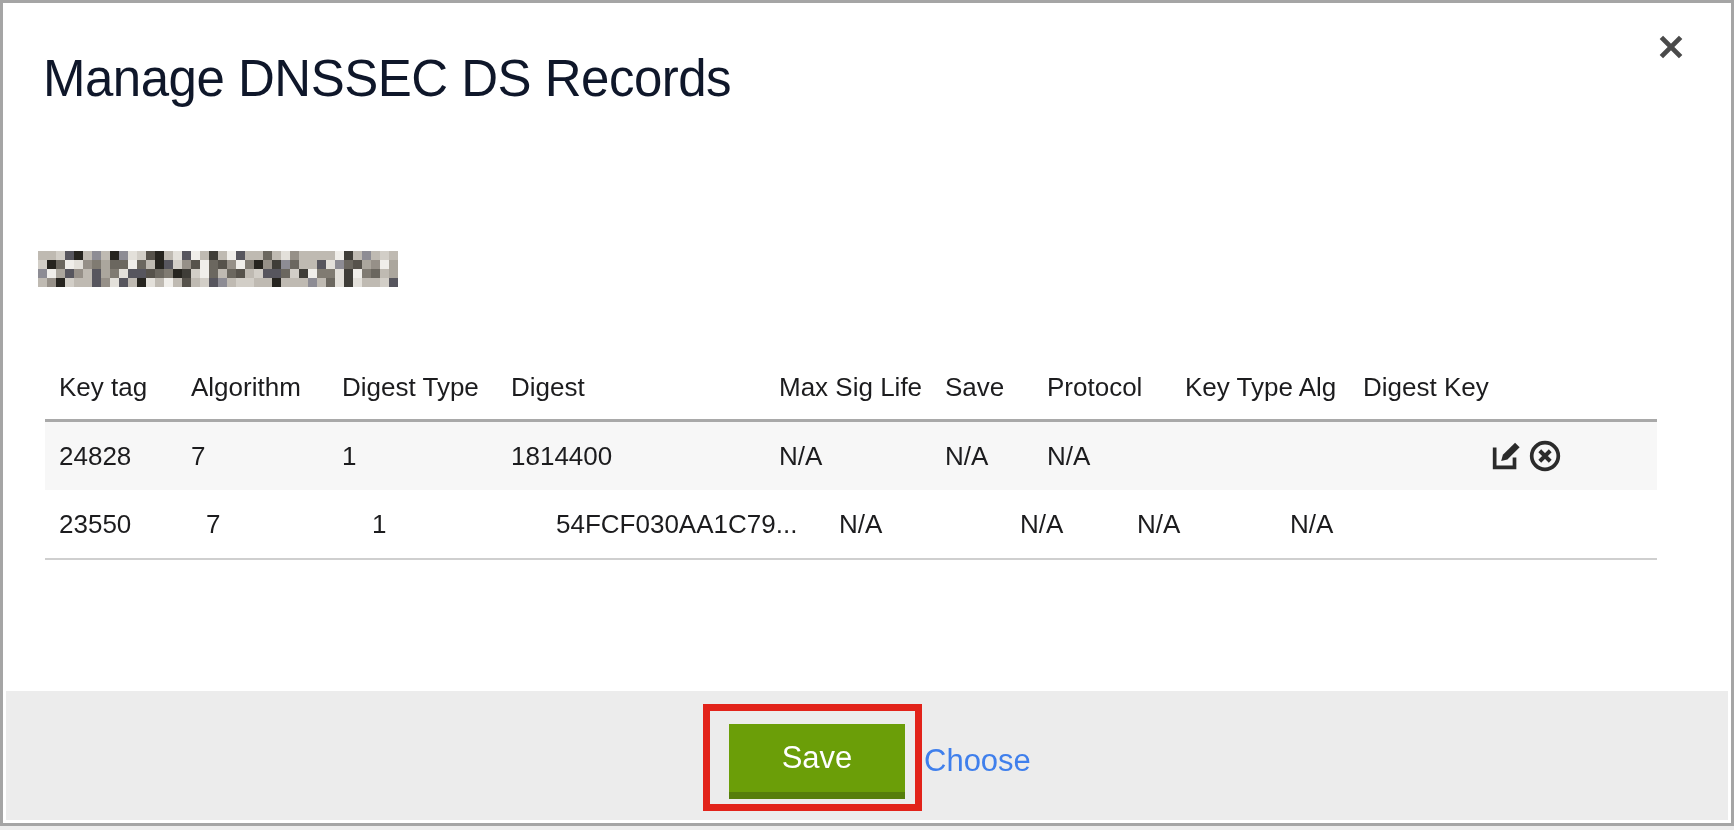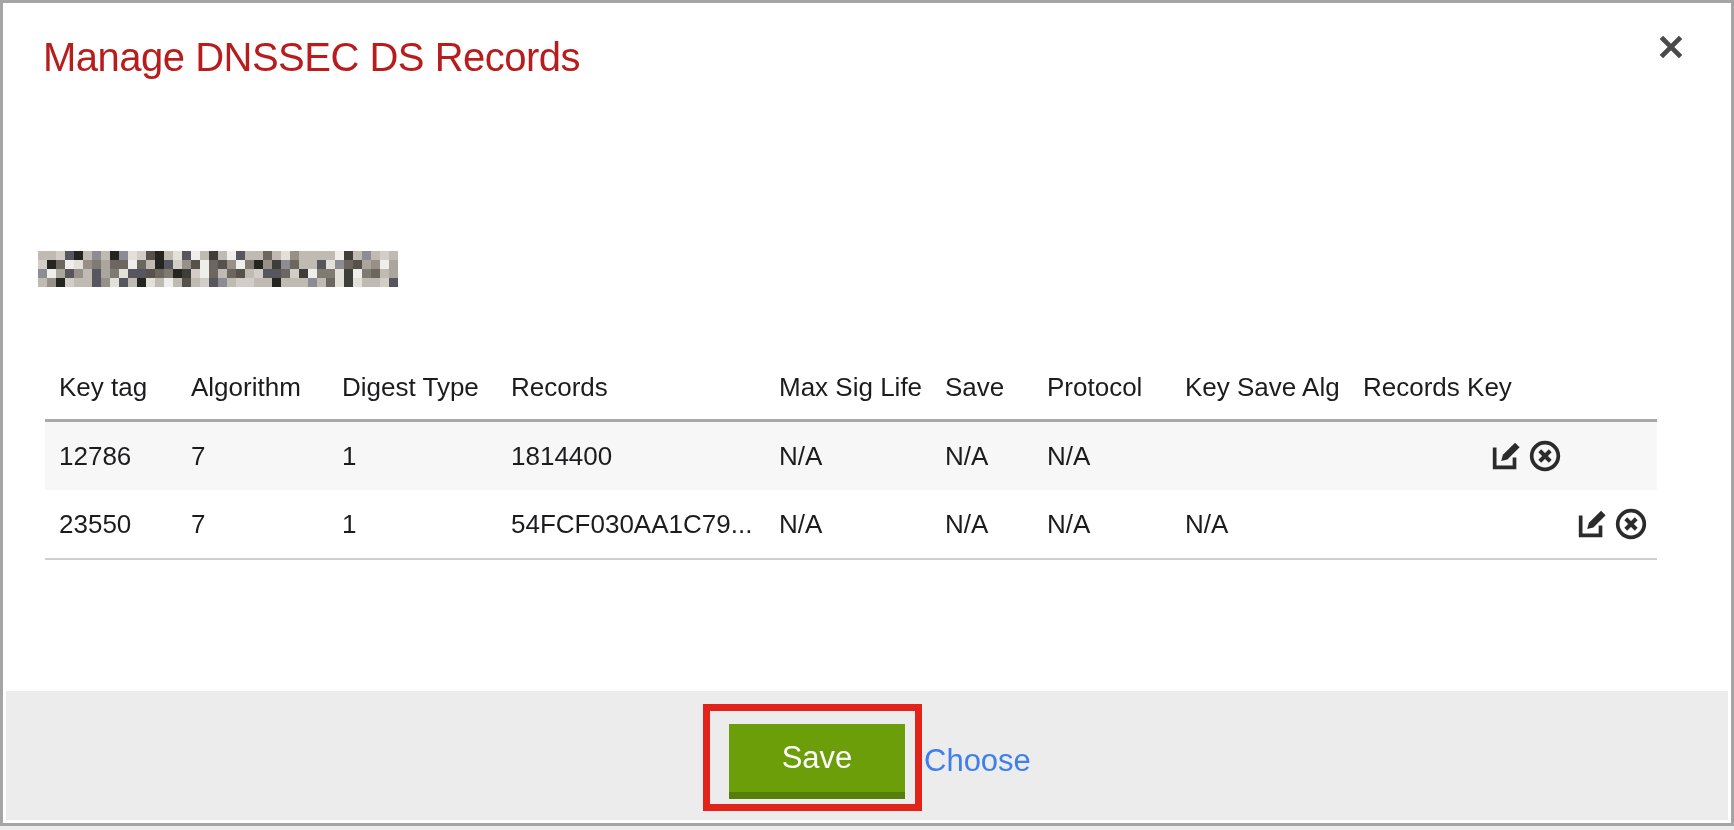--- a/index.html
+++ b/index.html
@@ -1,33 +1,33 @@
 <!DOCTYPE html>
 <html><head>
 <meta charset="utf-8">
 <style>
   html,body{margin:0;padding:0;background:#ededed;font-family:"Liberation Sans",sans-serif;}
   .stage{position:relative;width:1734px;height:830px;overflow:hidden;background:#ededed;}
   .modal{position:absolute;left:0;top:0;width:1734px;height:826px;background:#fff;
          border:3px solid #a5a5a5;box-sizing:border-box;}
-  .title{position:absolute;left:40px;top:32px;font-size:40px;color:#b91c1c;letter-spacing:-0.5px;}
+  .title{position:absolute;left:40px;top:46px;font-size:51px;color:#0f172a;letter-spacing:-0.5px;}
   .close-btn{position:absolute;left:1644px;top:20px;width:48px;height:48px;display:flex;
              align-items:center;justify-content:center;cursor:pointer;background:none;border:none;padding:0;}
   .domain-redacted{position:absolute;left:35px;top:248px;width:360px;height:36px;
                    line-height:0;font-size:0;filter:blur(0.4px);}
   .domain-redacted i{display:inline-block;width:9px;height:9px;}
   .intro{position:absolute;left:40px;top:289px;font-size:28px;color:#202124;}
   .ds-table{position:absolute;left:42px;top:352px;width:1612px;font-size:26px;color:#1c1c1e;}
   .t-row{display:grid;grid-template-columns:132px 151px 169px 268px 166px 102px 138px 178px 222px 1fr;
          align-items:center;}
   .t-row > div{padding-left:14px;white-space:nowrap;overflow:hidden;}
   .hdr{height:64px;border-bottom:3px solid #a9a9a9;}
   .body-row{height:68px;}
   .row-0{background:#f7f7f7;}
-  .row-1{border-bottom:2px solid #cfcfcf;}
+  .row-1{border-bottom:2px solid #cfcfcf;gap:15px;}
   .cell-actions{display:flex;justify-content:flex-end;align-items:center;gap:3px;
                 padding-left:0 !important;padding-right:8px;}
   .icon-btn{background:none;border:none;padding:0;margin:0;width:36px;height:36px;cursor:pointer;
             display:flex;align-items:center;justify-content:center;}
   .add-btn{position:absolute;left:42px;top:571px;width:214px;height:53px;background:#fff;
            border:3px solid #5f9b0b;color:#609c10;font-size:27px;box-sizing:border-box;
            display:flex;align-items:center;justify-content:center;cursor:pointer;
            font-family:"Liberation Sans",sans-serif;}
   .footer{position:absolute;left:3px;right:3px;bottom:3px;height:129px;background:#ececec;}
   .red-annotation{position:absolute;left:700px;top:701px;width:219px;height:107px;
@@ -55,31 +55,31 @@
     </button>
 
     <div class="domain-redacted"><i style="background:#bfbab2"></i><i style="background:#bfbab2"></i><i style="background:#d2cec7"></i><i style="background:#57565e"></i><i style="background:#26241f"></i><i style="background:#bfbab2"></i><i style="background:#8d8c94"></i><i style="background:#bfbab2"></i><i style="background:#26241f"></i><i style="background:#8d8c94"></i><i style="background:#e3e0da"></i><i style="background:#d2cec7"></i><i style="background:#56524b"></i><i style="background:#26241f"></i><i style="background:#bfbab2"></i><i style="background:#e3e0da"></i><i style="background:#57565e"></i><i style="background:#f0eeea"></i><i style="background:#bfbab2"></i><i style="background:#3f3d38"></i><i style="background:#bfbab2"></i><i style="background:#f0eeea"></i><i style="background:#57565e"></i><i style="background:#bfbab2"></i><i style="background:#bfbab2"></i><i style="background:#6b675f"></i><i style="background:#bfbab2"></i><i style="background:#e3e0da"></i><i style="background:#969088"></i><i style="background:#bfbab2"></i><i style="background:#bfbab2"></i><i style="background:#bfbab2"></i><i style="background:#bfbab2"></i><i style="background:#f0eeea"></i><i style="background:#3f3d38"></i><i style="background:#bfbab2"></i><i style="background:#8d8c94"></i><i style="background:#bfbab2"></i><i style="background:#d2cec7"></i><i style="background:#bfbab2"></i><i style="background:#d2cec7"></i><i style="background:#26241f"></i><i style="background:#6b675f"></i><i style="background:#f0eeea"></i><i style="background:#e3e0da"></i><i style="background:#969088"></i><i style="background:#807b72"></i><i style="background:#aba69d"></i><i style="background:#6b675f"></i><i style="background:#6b675f"></i><i style="background:#f0eeea"></i><i style="background:#6b675f"></i><i style="background:#bfbab2"></i><i style="background:#26241f"></i><i style="background:#57565e"></i><i style="background:#d2cec7"></i><i style="background:#969088"></i><i style="background:#56524b"></i><i style="background:#f0eeea"></i><i style="background:#6b675f"></i><i style="background:#56524b"></i><i style="background:#969088"></i><i style="background:#f0eeea"></i><i style="background:#807b72"></i><i style="background:#26241f"></i><i style="background:#969088"></i><i style="background:#3f3d38"></i><i style="background:#8d8c94"></i><i style="background:#6b675f"></i><i style="background:#bfbab2"></i><i style="background:#bfbab2"></i><i style="background:#57565e"></i><i style="background:#e3e0da"></i><i style="background:#8d8c94"></i><i style="background:#6b675f"></i><i style="background:#56524b"></i><i style="background:#aba69d"></i><i style="background:#969088"></i><i style="background:#f0eeea"></i><i style="background:#aba69d"></i><i style="background:#8d8c94"></i><i style="background:#f0eeea"></i><i style="background:#aba69d"></i><i style="background:#57565e"></i><i style="background:#969088"></i><i style="background:#bfbab2"></i><i style="background:#57565e"></i><i style="background:#aba69d"></i><i style="background:#807b72"></i><i style="background:#e3e0da"></i><i style="background:#57565e"></i><i style="background:#57565e"></i><i style="background:#56524b"></i><i style="background:#6b675f"></i><i style="background:#807b72"></i><i style="background:#26241f"></i><i style="background:#3f3d38"></i><i style="background:#d2cec7"></i><i style="background:#f0eeea"></i><i style="background:#6b675f"></i><i style="background:#bfbab2"></i><i style="background:#6b675f"></i><i style="background:#56524b"></i><i style="background:#bfbab2"></i><i style="background:#d2cec7"></i><i style="background:#57565e"></i><i style="background:#57565e"></i><i style="background:#6b675f"></i><i style="background:#d2cec7"></i><i style="background:#3f3d38"></i><i style="background:#f0eeea"></i><i style="background:#807b72"></i><i style="background:#807b72"></i><i style="background:#e3e0da"></i><i style="background:#3f3d38"></i><i style="background:#f0eeea"></i><i style="background:#807b72"></i><i style="background:#6b675f"></i><i style="background:#bfbab2"></i><i style="background:#aba69d"></i><i style="background:#bfbab2"></i><i style="background:#969088"></i><i style="background:#26241f"></i><i style="background:#d2cec7"></i><i style="background:#bfbab2"></i><i style="background:#bfbab2"></i><i style="background:#57565e"></i><i style="background:#969088"></i><i style="background:#e3e0da"></i><i style="background:#57565e"></i><i style="background:#bfbab2"></i><i style="background:#26241f"></i><i style="background:#e3e0da"></i><i style="background:#bfbab2"></i><i style="background:#f0eeea"></i><i style="background:#bfbab2"></i><i style="background:#56524b"></i><i style="background:#bfbab2"></i><i style="background:#d2cec7"></i><i style="background:#57565e"></i><i style="background:#8d8c94"></i><i style="background:#bfbab2"></i><i style="background:#d2cec7"></i><i style="background:#d2cec7"></i><i style="background:#bfbab2"></i><i style="background:#bfbab2"></i><i style="background:#26241f"></i><i style="background:#bfbab2"></i><i style="background:#bfbab2"></i><i style="background:#bfbab2"></i><i style="background:#8d8c94"></i><i style="background:#bfbab2"></i><i style="background:#6b675f"></i><i style="background:#e3e0da"></i><i style="background:#3f3d38"></i><i style="background:#e3e0da"></i><i style="background:#bfbab2"></i><i style="background:#bfbab2"></i><i style="background:#d2cec7"></i><i style="background:#57565e"></i></div>
 
 
     <div class="ds-table">
       <div class="t-row hdr">
         <div>Key tag</div>
         <div>Algorithm</div>
         <div>Digest Type</div>
-        <div>Records</div>
+        <div>Digest</div>
         <div>Max Sig Life</div>
         <div>Save</div>
         <div>Protocol</div>
-        <div>Key Save Alg</div>
-        <div>Records Key</div>
+        <div>Key Type Alg</div>
+        <div>Digest Key</div>
         <div></div>
       </div>
 
       <div class="t-row body-row row-0">
-        <div>12786</div>
+        <div>24828</div>
         <div>7</div>
         <div>1</div>
         <div>1814400</div>
         <div>N/A</div>
         <div>N/A</div>
         <div>N/A</div>
         <div></div>
         <div class="cell-actions">
           <button class="icon-btn">
             <span style="line-height:0;">

